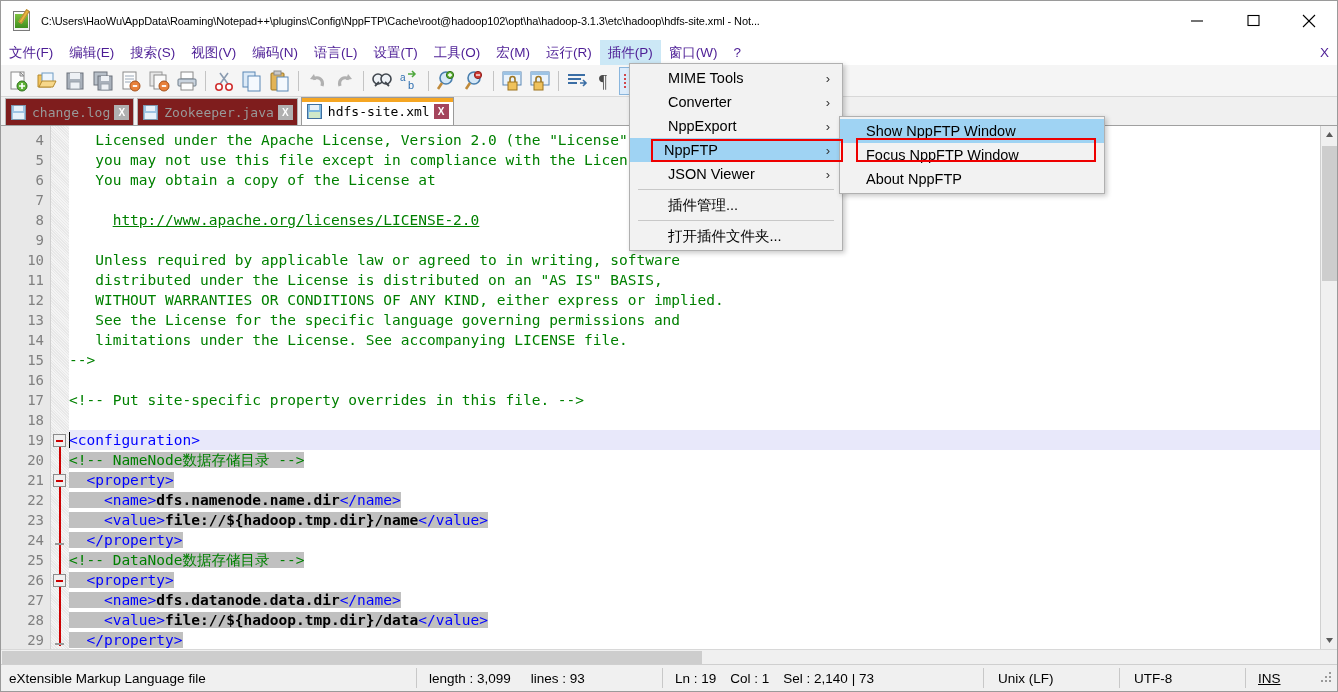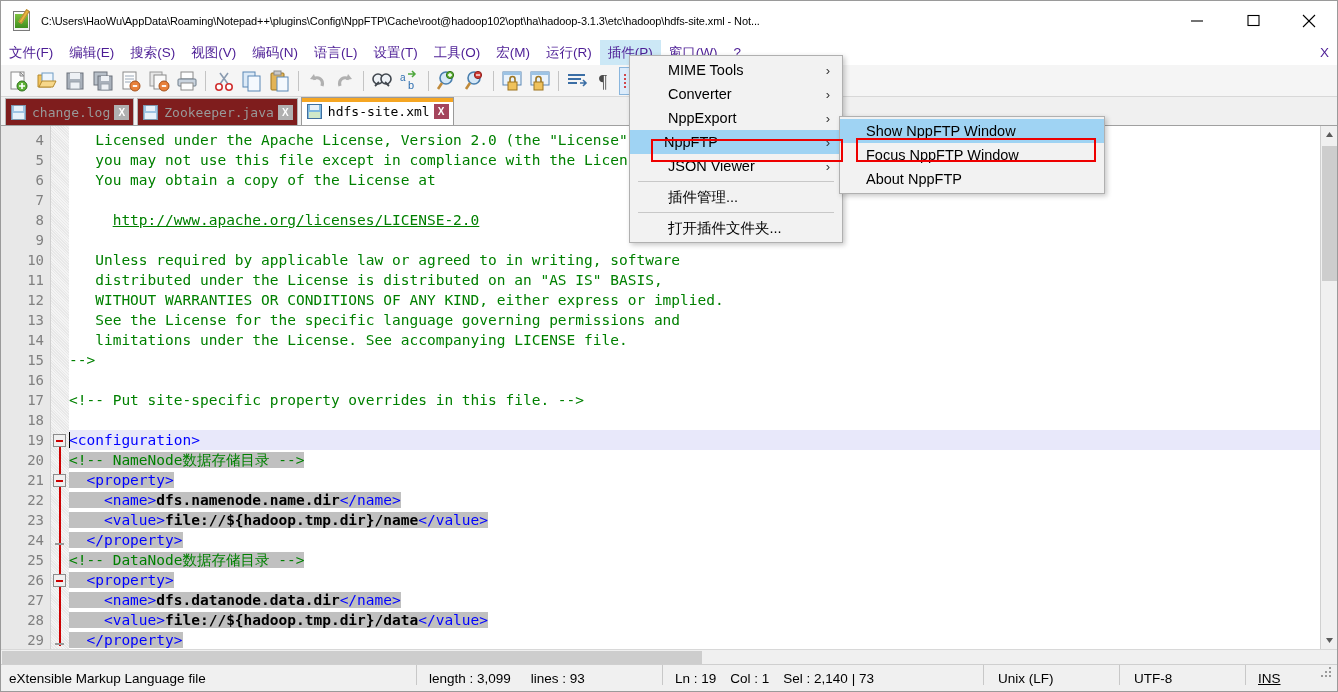--- a/index.html
+++ b/index.html
@@ -212,21 +212,21 @@
     border: 1px solid #b0b0b0;
     box-shadow: 2px 2px 5px rgba(0,0,0,0.22);
     font-size: 14.5px; padding: 2px 0;
   }
   .sm-row { height: 24px; display:flex; align-items:center; padding: 0 26px 0 26px; white-space: nowrap; }
   .sm-row.hl { background: #9fd3f3; }
 
   
   .statusbar {
     height: 27px; flex: 0 0 27px;
-    display: flex; align-items: flex-start;
+    display: flex; align-items: center;
     background: #f0f0f0;
     border-top: 1px solid #cfcfcf;
     font-size: 13.5px; color: #000;
   }
   .st { padding: 0 8px; height: 27px; display:flex; align-items:center; white-space:nowrap; }
   .st-sep { width:1px; height:20px; background:#c8c8c8; }
   .st-grip { width: 16px; height: 16px; margin-left:auto; margin-right:2px; position:relative; }
   .st-grip i { position:absolute; width:2px; height:2px; background:#9a9a9a; }
 </style>
 </head>
@@ -575,21 +575,21 @@
         <svg width="9" height="7">
             <path d="M4.5 6L1 1h7z" fill="#5a5a5a"></path>
           </svg>
       </div>
     </div>
   </div>
   <div class="hscroll-area">
     <div class="hthumb" style="width:700px;margin-left:1px;"></div>
   </div>
 
-  <div class="dropdown" style="left:628px; top:54px; width:214px;">
+  <div class="dropdown" style="left:628px; top:62px; width:214px;">
     <div class="dd-row">
       <span>MIME Tools</span>
       <span class="arrow">›</span>
     </div>
     <div class="dd-row">
       <span>Converter</span>
       <span class="arrow">›</span>
     </div>
     <div class="dd-row">
       <span>NppExport</span>

